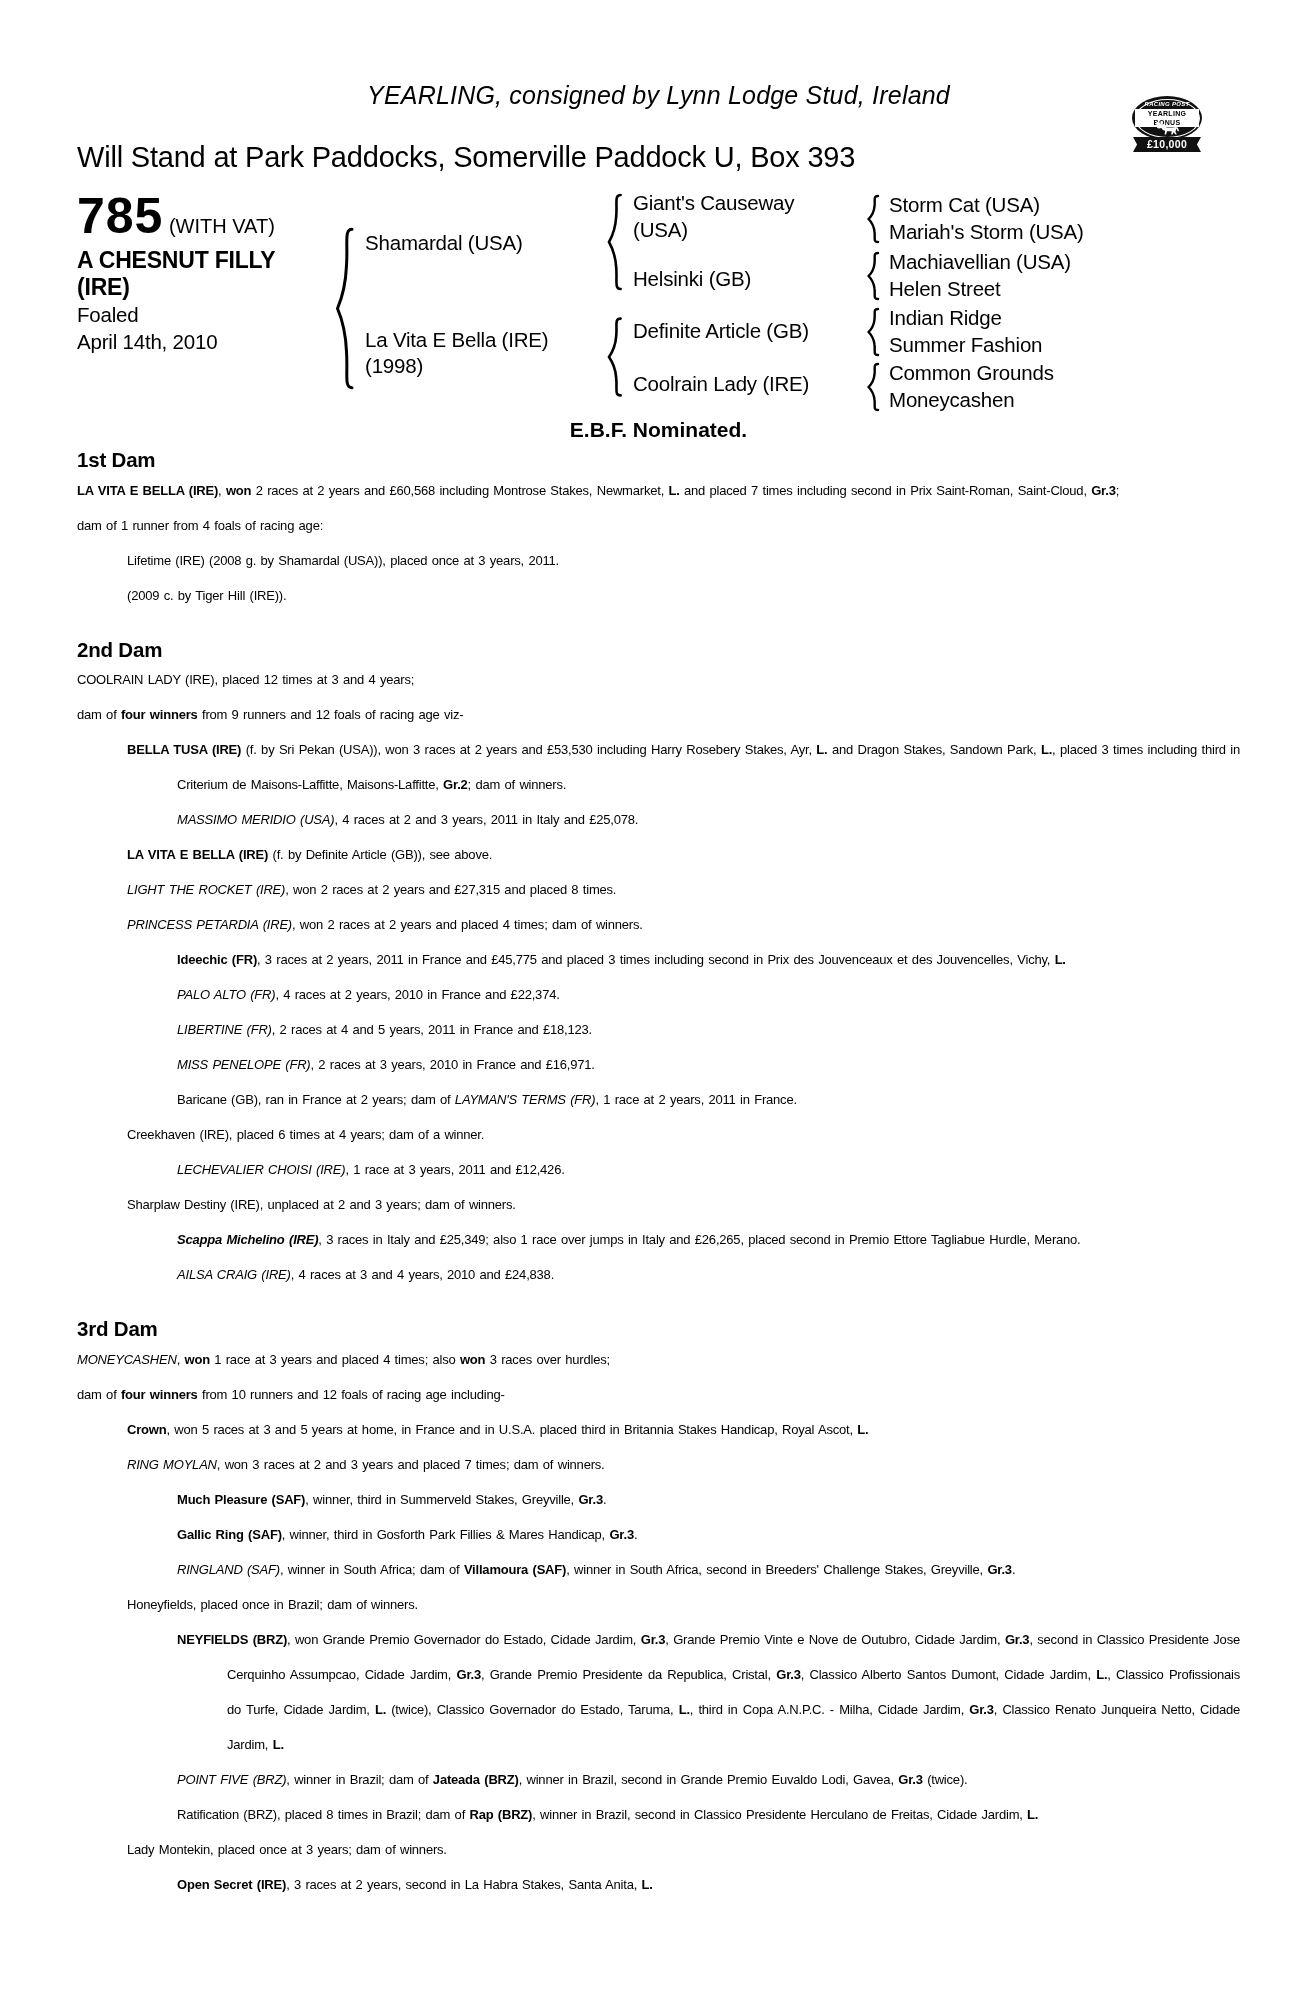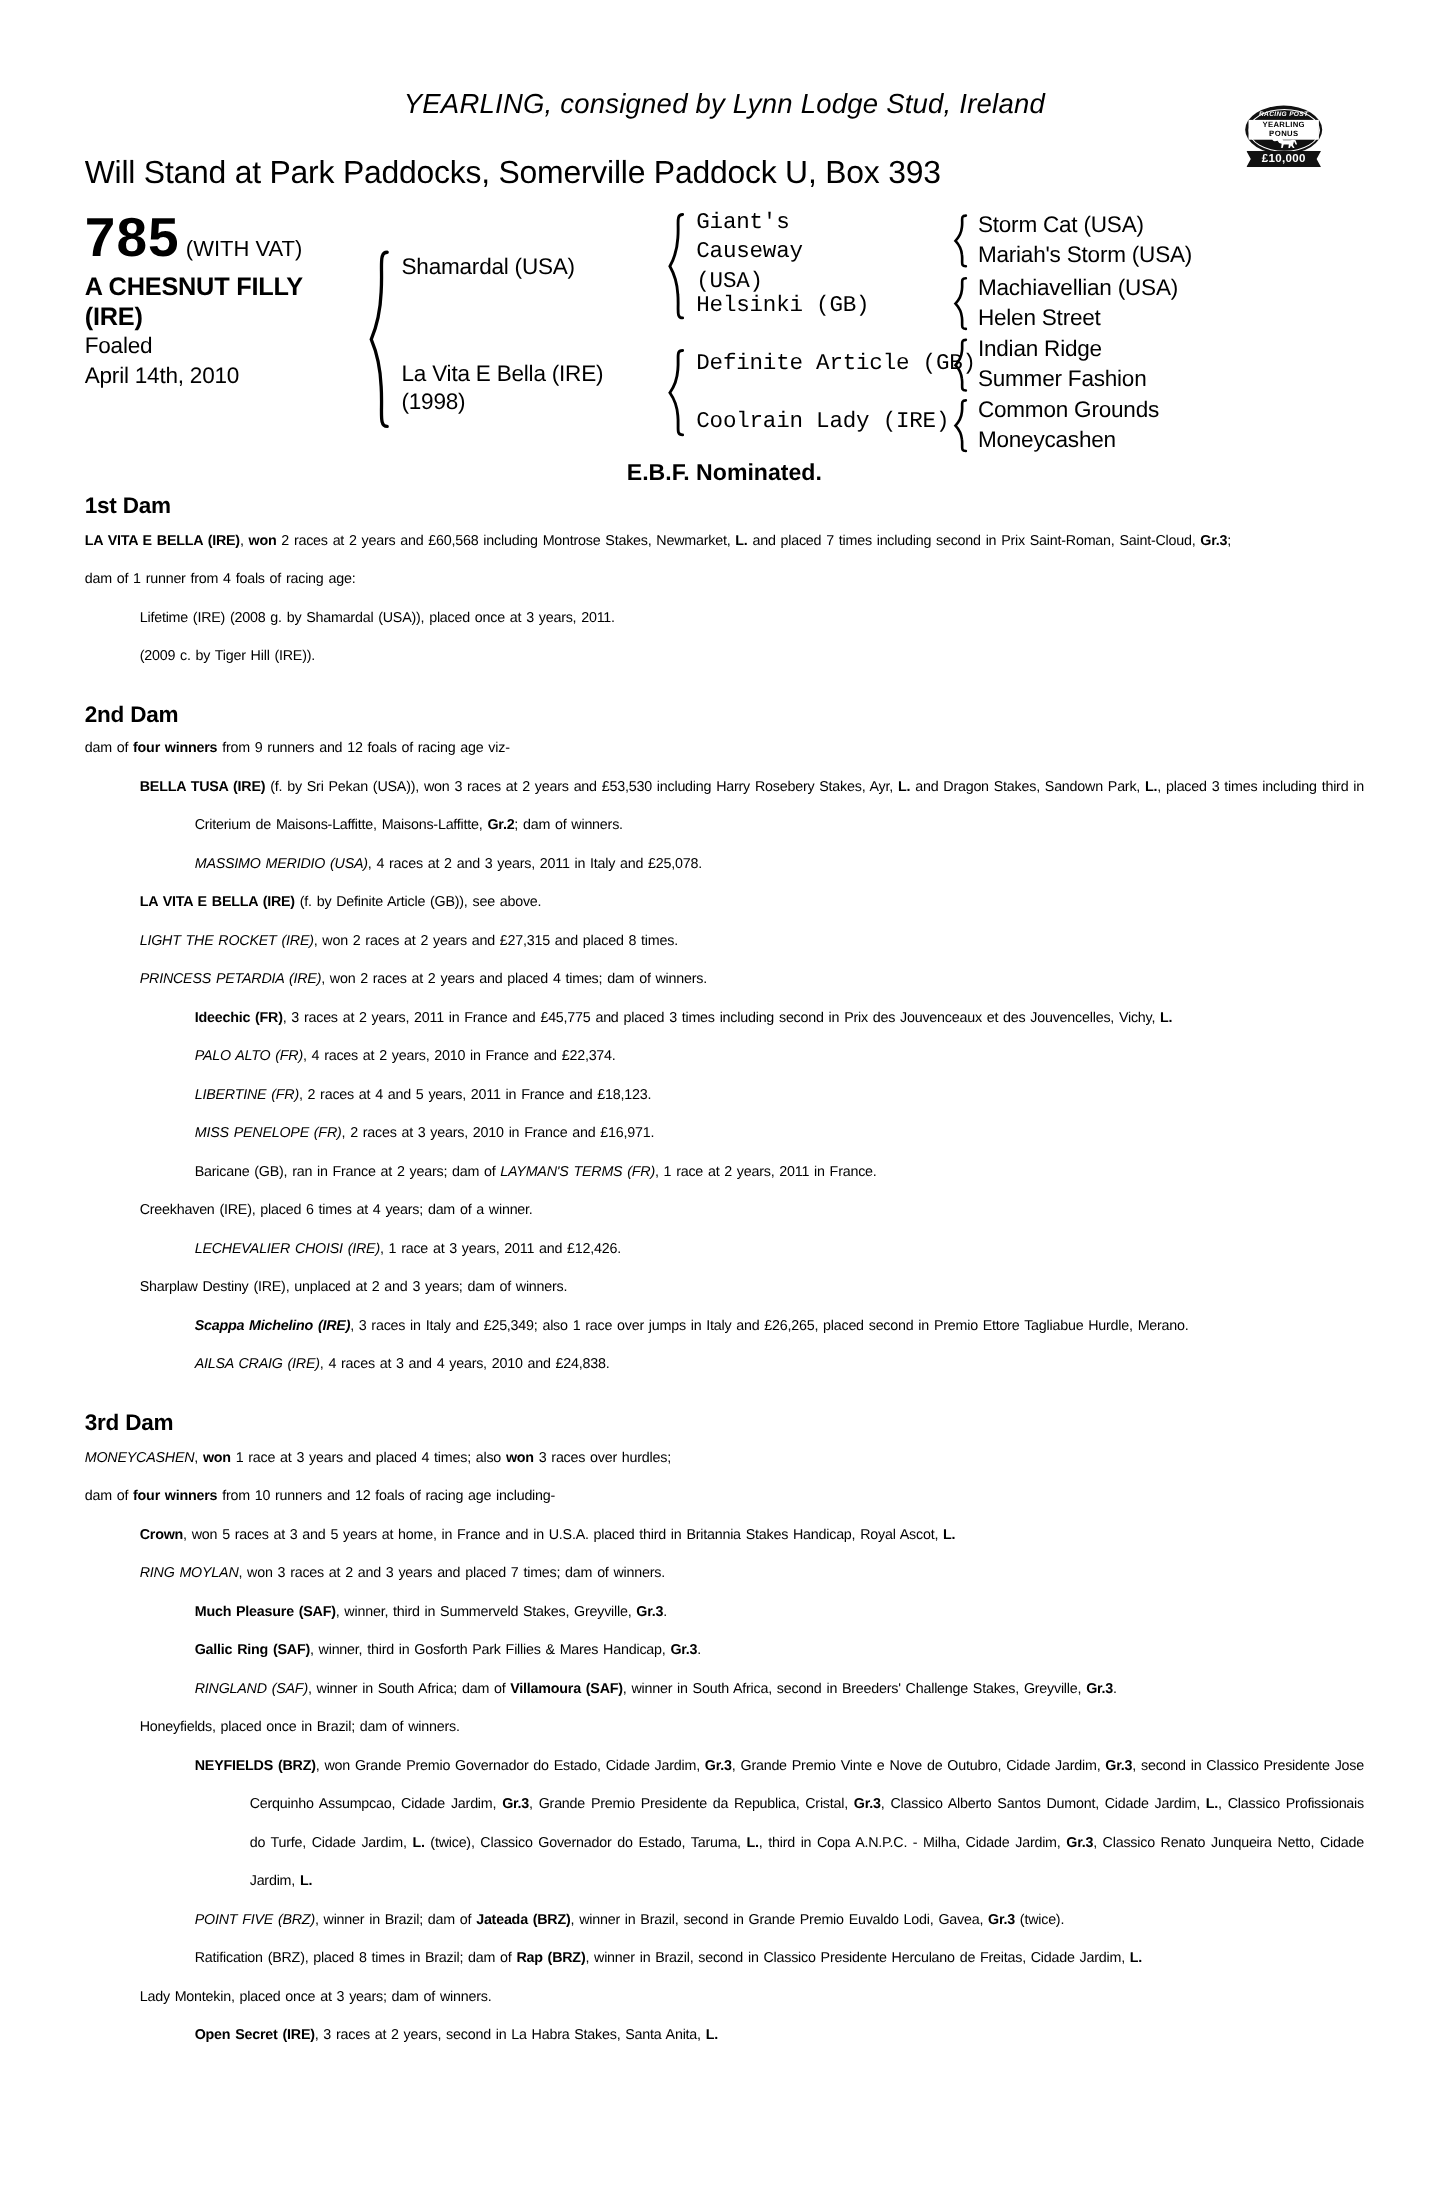--- a/index.html
+++ b/index.html
@@ -19,21 +19,21 @@
   
   .ped { position:relative; height:236px; margin-top:10px; font-size:20.5px; letter-spacing:-.2px; }
   .ped .abs { position:absolute; }
   .lotblk { position:absolute; left:0; top:10px; width:260px; }
   .lotnum { font-size:50px; font-weight:bold; letter-spacing:1px; line-height:50px; }
   .vat { font-size:20px; letter-spacing:0; }
   .desc { font-weight:bold; font-size:23px; line-height:27px; margin-top:6px; letter-spacing:-.2px; }
   .foaled { font-size:20.5px; line-height:27px; }
   .sire { left:288px; top:50px; }
   .dam  { left:288px; top:146px; line-height:26px; }
-  .gp   { line-height:27px;font-family:Liberation Mono, monospace; }
+  .gp   { line-height:27px; }
   .gp1 { left:556px; top:8px; width:165px; }
   .gp2 { left:556px; top:84px; }
   .gp3 { left:556px; top:136px; }
   .gp4 { left:556px; top:189px; }
   .ggp { left:812px; line-height:27px; white-space:nowrap; }
   .p1a{top:10px}.p1b{top:37px}.p2a{top:67px}.p2b{top:94px}
   .p3a{top:123px}.p3b{top:150px}.p4a{top:178px}.p4b{top:205px}
   svg.brace { position:absolute; overflow:visible; }
   .br-main{ left:258px; top:45px; width:20px; height:165px; }
   .br-g1{ left:530px; top:12px; width:16px; height:98px; }
@@ -137,20 +137,21 @@
   <div class="sections-host">
       <div class="section">
         <div class="sec-h">1st Dam</div>
         <p class="para ind0"><span class="b">LA VITA E BELLA (IRE)</span><span>, </span><span class="b">won</span><span> 2 races at 2 years and £60,568 including Montrose Stakes, Newmarket, </span><span class="b">L.</span><span> and placed 7 times including second in Prix Saint-Roman, Saint-Cloud, </span><span class="b">Gr.3</span><span>;</span></p>
         <p class="para ind0"><span>dam of 1 runner from 4 foals of racing age:</span></p>
         <p class="para ind1"><span>Lifetime (IRE) (2008 g. by Shamardal (USA)), placed once at 3 years, 2011.</span></p>
         <p class="para ind1"><span>(2009 c. by Tiger Hill (IRE)).</span></p>
       </div>
       <div class="section">
         <div class="sec-h">2nd Dam</div>
+        <p class="para ind0"><span>COOLRAIN LADY (IRE), placed 12 times at 3 and 4 years;</span></p>
         <p class="para ind0"><span>dam of </span><span class="b">four winners</span><span> from 9 runners and 12 foals of racing age viz-</span></p>
         <p class="para ind1"><span class="b">BELLA TUSA (IRE)</span><span> (f. by Sri Pekan (USA)), won 3 races at 2 years and £53,530 including Harry Rosebery Stakes, Ayr, </span><span class="b">L.</span><span> and Dragon Stakes, Sandown Park, </span><span class="b">L.</span><span>, placed 3 times including third in Criterium de Maisons-Laffitte, Maisons-Laffitte, </span><span class="b">Gr.2</span><span>; dam of winners.</span></p>
         <p class="para ind2"><span class="i">MASSIMO MERIDIO (USA)</span><span>, 4 races at 2 and 3 years, 2011 in Italy and £25,078.</span></p>
         <p class="para ind1"><span class="b">LA VITA E BELLA (IRE)</span><span> (f. by Definite Article (GB)), see above.</span></p>
         <p class="para ind1"><span class="i">LIGHT THE ROCKET (IRE)</span><span>, won 2 races at 2 years and £27,315 and placed 8 times.</span></p>
         <p class="para ind1"><span class="i">PRINCESS PETARDIA (IRE)</span><span>, won 2 races at 2 years and placed 4 times; dam of winners.</span></p>
         <p class="para ind2"><span class="b">Ideechic (FR)</span><span>, 3 races at 2 years, 2011 in France and £45,775 and placed 3 times including second in Prix des Jouvenceaux et des Jouvencelles, Vichy, </span><span class="b">L.</span></p>
         <p class="para ind2"><span class="i">PALO ALTO (FR)</span><span>, 4 races at 2 years, 2010 in France and £22,374.</span></p>
         <p class="para ind2"><span class="i">LIBERTINE (FR)</span><span>, 2 races at 4 and 5 years, 2011 in France and £18,123.</span></p>
         <p class="para ind2"><span class="i">MISS PENELOPE (FR)</span><span>, 2 races at 3 years, 2010 in France and £16,971.</span></p>

